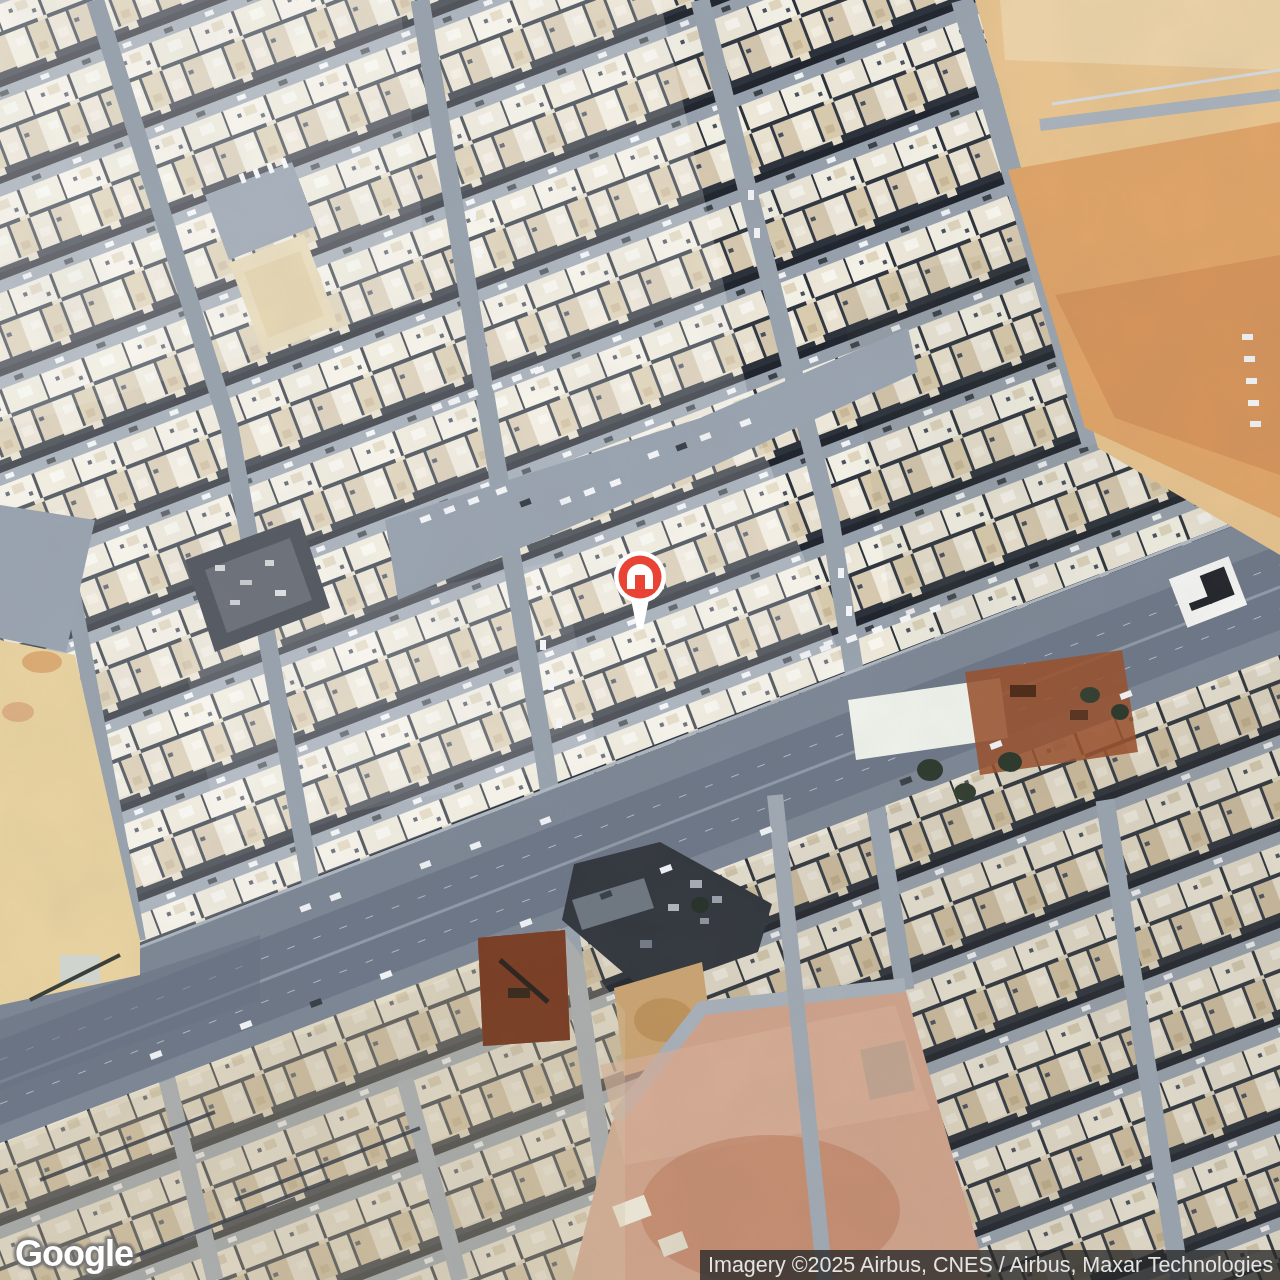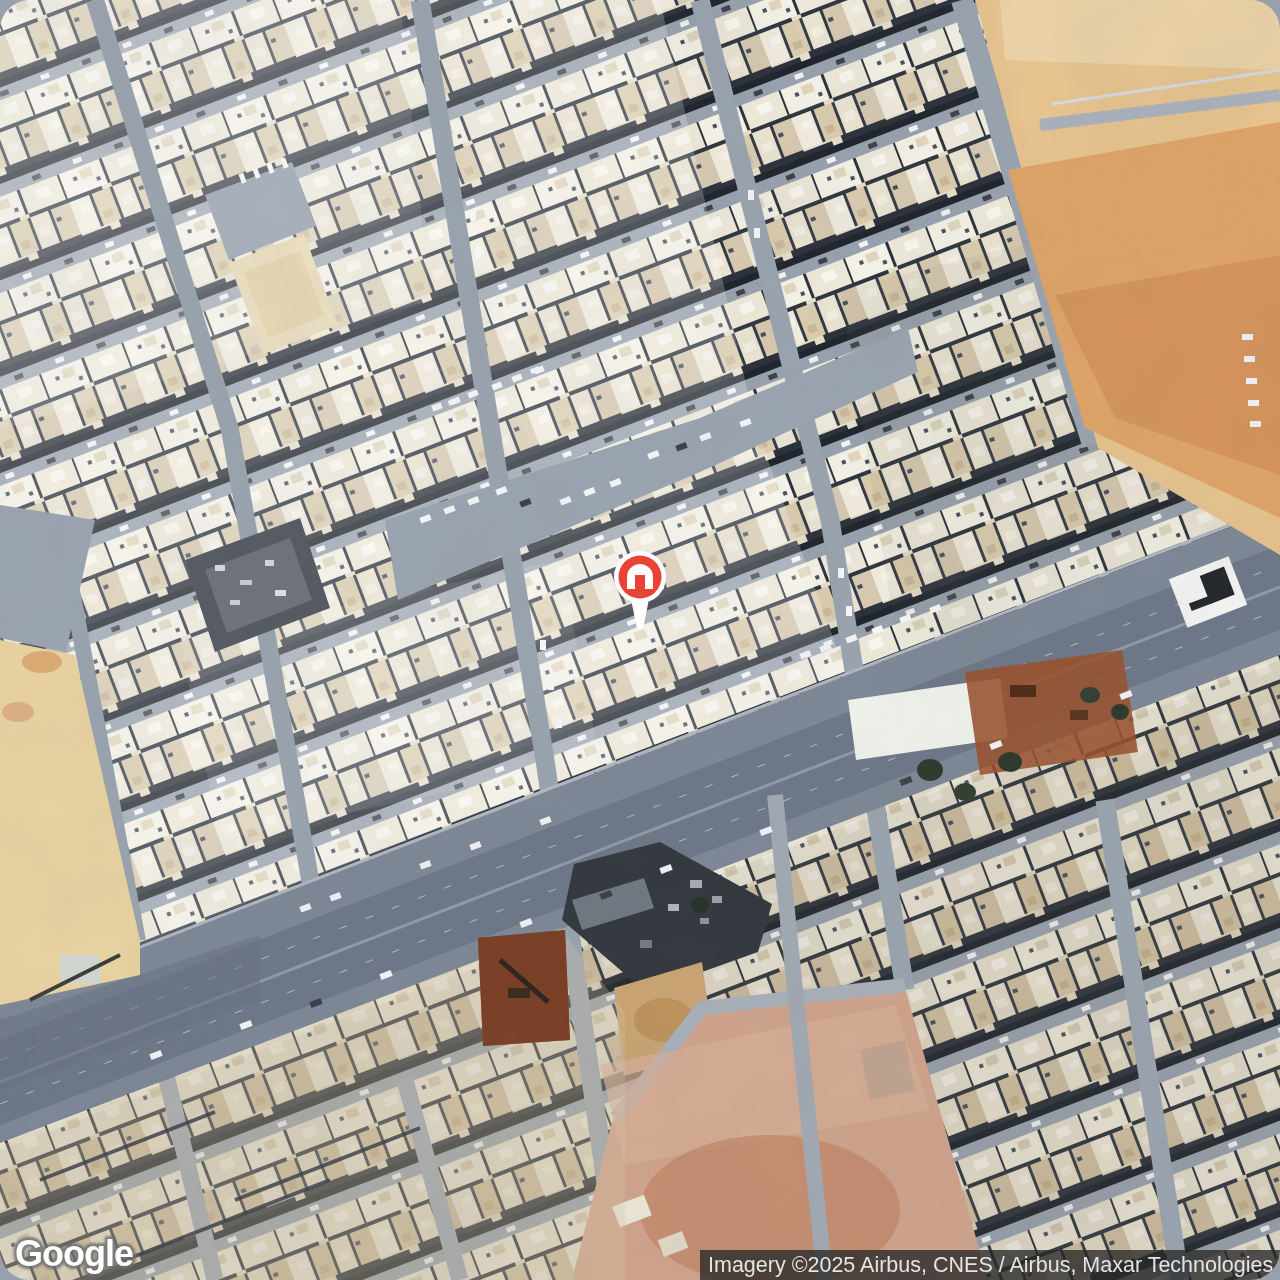--- a/index.html
+++ b/index.html
@@ -1,16 +1,16 @@
 <!DOCTYPE html>
 <html><head>
 <meta charset="utf-8">
 <style>
   html,body{margin:0;padding:0;background:#97a1ad;}
-  .wrap{width:1280px;height:1280px;overflow:hidden;position:relative;font-family:"Liberation Sans", sans-serif;border-radius:30px;}
+  .wrap{width:1280px;height:1280px;overflow:hidden;position:relative;font-family:"Liberation Sans", sans-serif;}
 </style>
 </head>
 <body>
 <div class="wrap">
 <svg width="1280" height="1280" viewBox="0 0 1280 1280" xmlns="http://www.w3.org/2000/svg">
 <defs>
   <filter id="blur1" x="-20%" y="-20%" width="140%" height="140%">
           <feGaussianBlur stdDeviation="1.2"></feGaussianBlur>
         </filter>
   <filter id="coarse" x="0%" y="0%" width="100%" height="100%">

